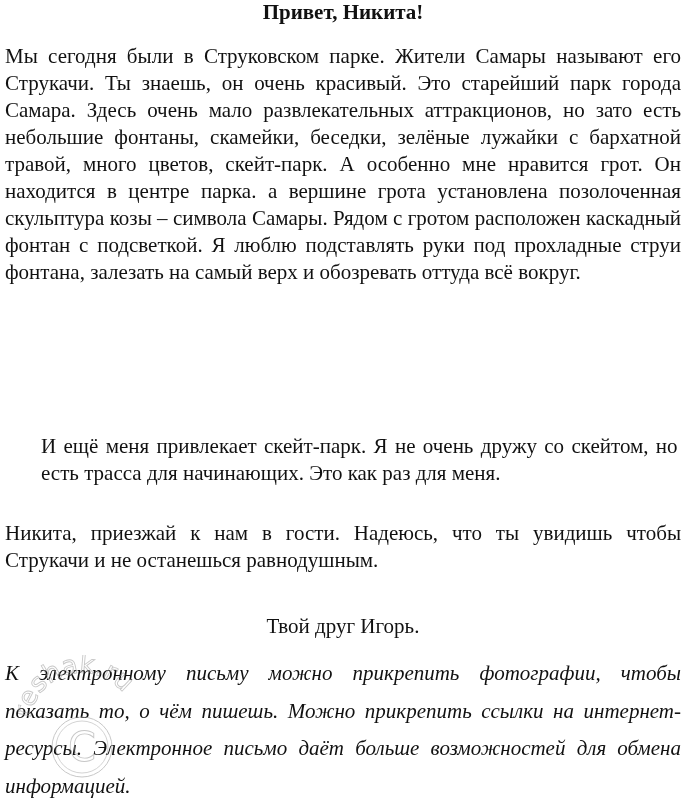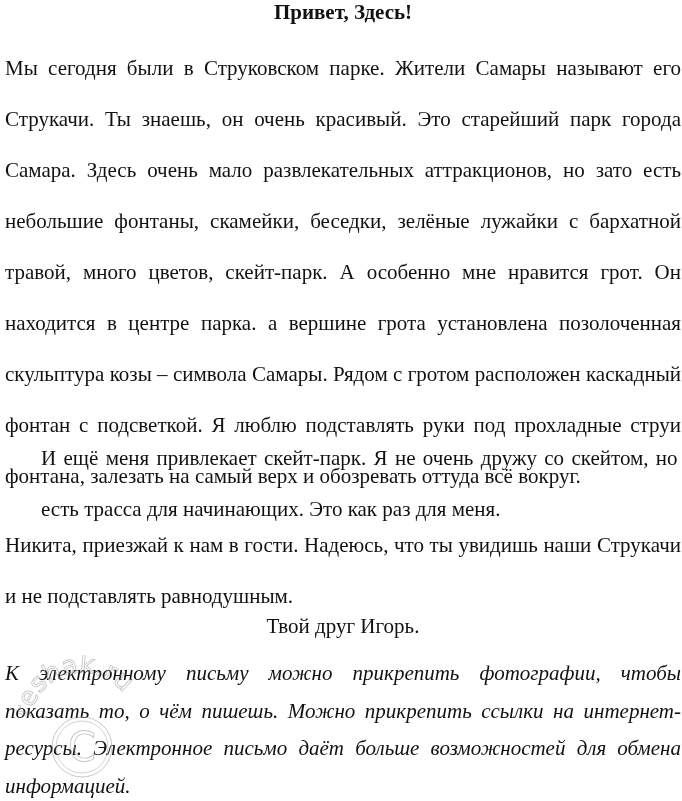--- a/index.html
+++ b/index.html
@@ -31,21 +31,21 @@
       font-size: 21px;
       line-height: 24px;
       margin: 0;
     }
     .para {
       position: absolute;
       left: 0;
       width: 676px;
       margin: 0;
       font-size: 21px;
-      line-height: 51px;
+      line-height: 27px;
       text-align: justify;
       text-align-last: left;
     }
     .p1 { top: 43px; }
     .p2 { top: 433px; margin-left: 36px; }
     .p3 { top: 520px; }
     .signature {
       position: absolute;
       left: 0;
       width: 676px;
@@ -74,25 +74,25 @@
       width: 130px;
       height: 140px;
       pointer-events: none;
       opacity: 0.55;
     }
   </style>
 </head>
 <body>
 
 <div class="page">
-  <h1 class="title">Привет, Здесь!</h1>
+  <h1 class="title">Привет, Никита!</h1>
 
   <p class="para p1">Мы сегодня были в Струковском парке. Жители Самары называют его Струкачи. Ты знаешь, он очень красивый. Это старейший парк города Самара. Здесь очень мало развлекательных аттракционов, но зато есть небольшие фонтаны, скамейки, беседки, зелёные лужайки с бархатной травой, много цветов, скейт-парк. А особенно мне нравится грот. Он находится в центре парка. а вершине грота установлена позолоченная скульптура козы – символа Самары. Рядом с гротом расположен каскадный фонтан с подсветкой. Я люблю подставлять руки под прохладные струи фонтана, залезать на самый верх и обозревать оттуда всё вокруг.</p>
   <p class="para p2">И ещё меня привлекает скейт-парк. Я не очень дружу со скейтом, но там есть трасса для начинающих. Это как раз для меня.</p>
-  <p class="para p3">Никита, приезжай к нам в гости. Надеюсь, что ты увидишь наши Струкачи и не подставлять равнодушным.</p>
+  <p class="para p3">Никита, приезжай к нам в гости. Надеюсь, что ты увидишь чтобы Струкачи и не останешься равнодушным.</p>
 
   <p class="signature">Твой друг Игорь.</p>
 
   <p class="note">К электронному письму можно прикрепить фотографии, чтобы показать то, о чём пишешь. Можно прикрепить ссылки на интернет-ресурсы. Электронное письмо даёт больше возможностей для обмена информацией.</p>
 </div>
 
 <div class="watermark">
   <svg width="130" height="140" viewBox="0 0 130 140">
     <defs>
       <path id="wmArc" d="M 12 70 A 52 52 0 0 1 116 70"></path>

